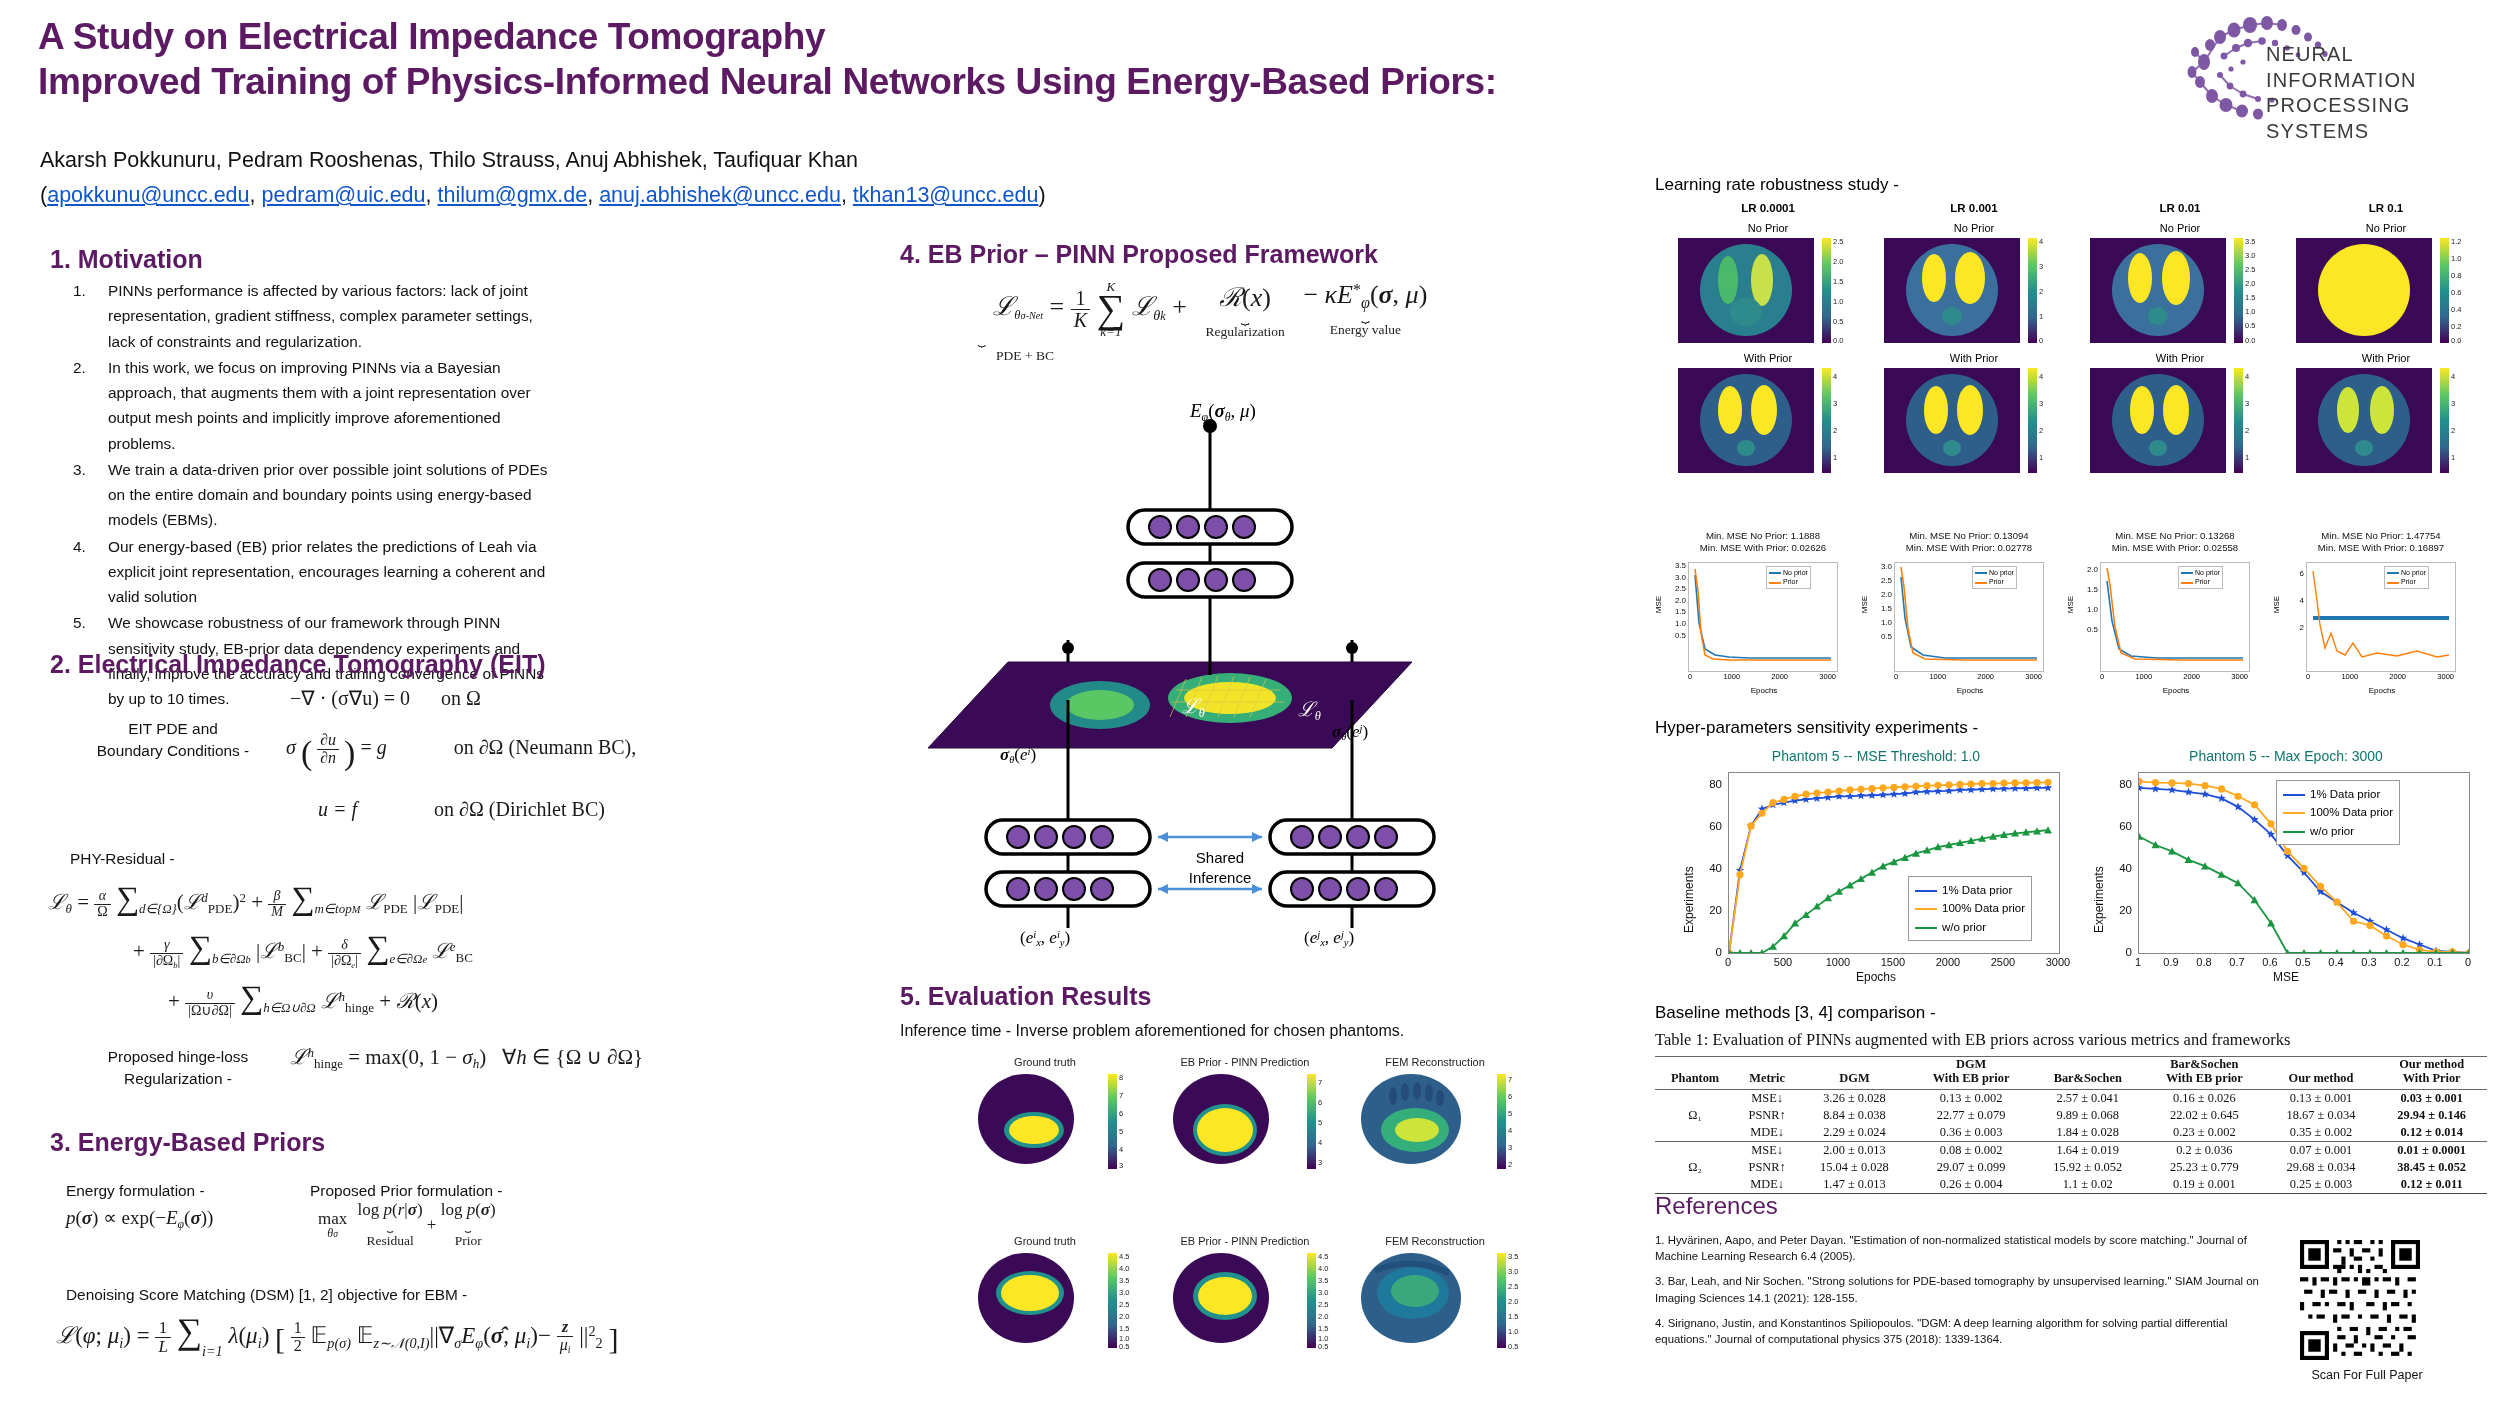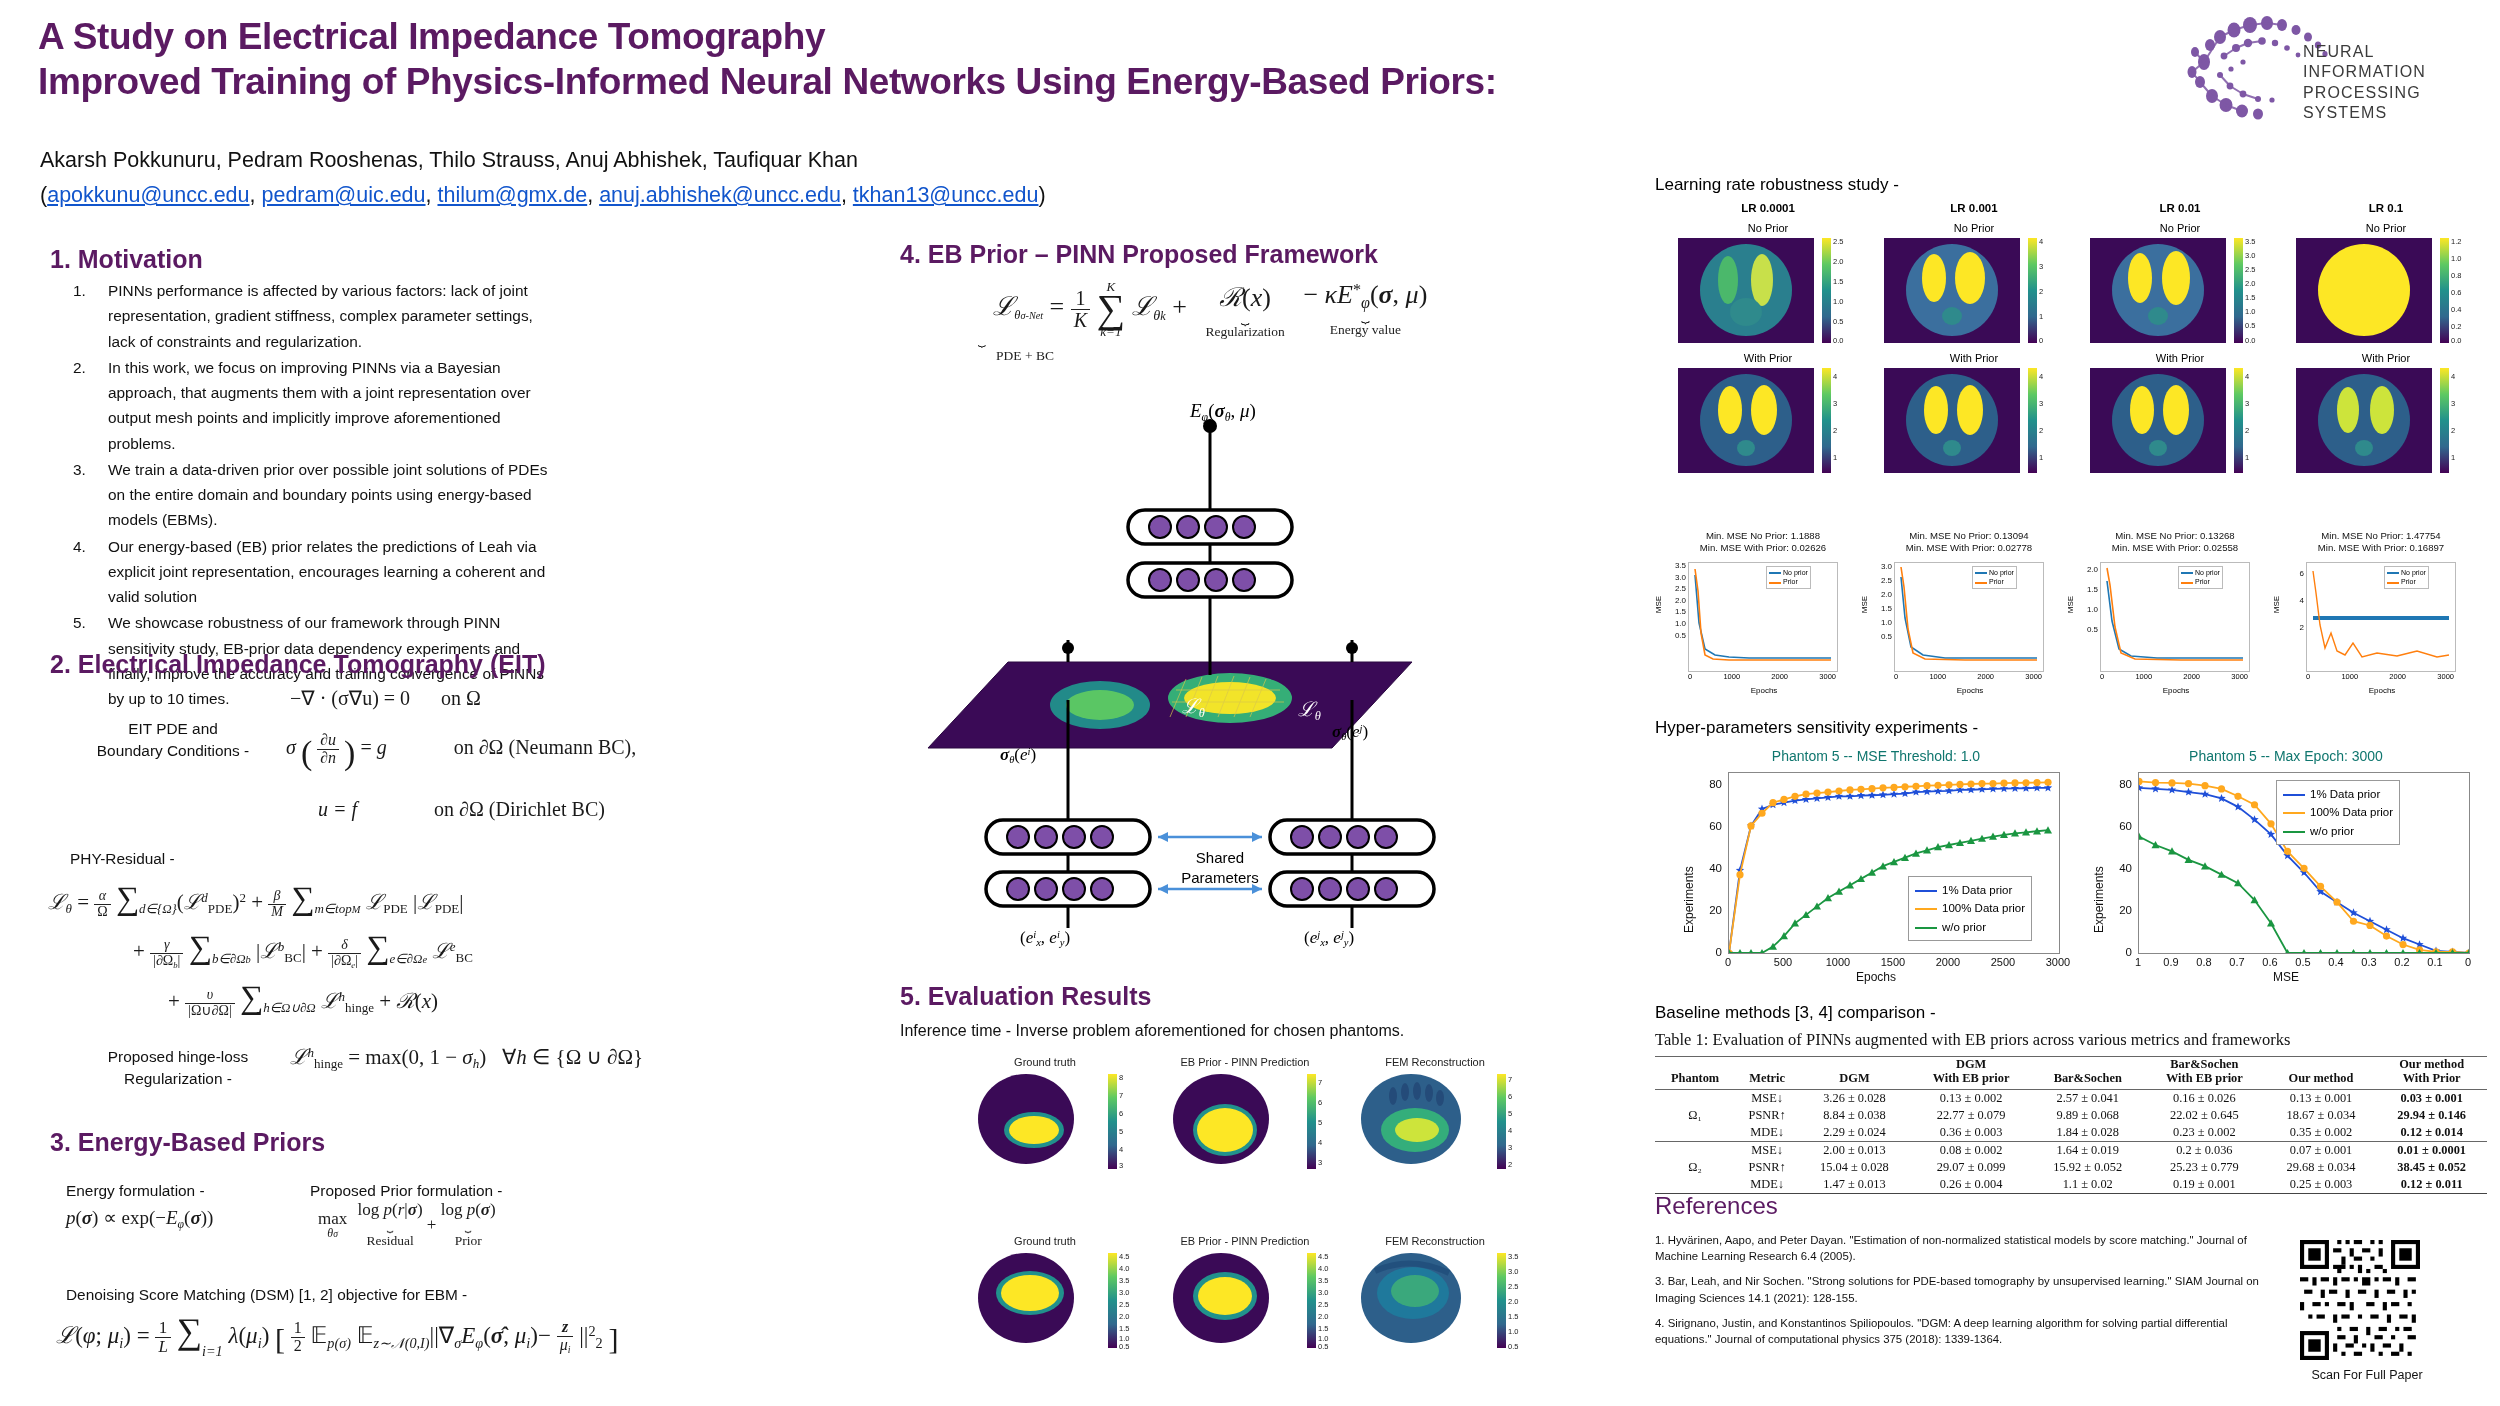--- a/index.html
+++ b/index.html
@@ -7,21 +7,21 @@
   .poster{position:absolute;inset:0;}
 
   
   .title{position:absolute;left:38px;top:14px;width:2060px;font-size:37px;line-height:1.22;font-weight:bold;color:#5b1a62;letter-spacing:-0.4px;}
   .authors{position:absolute;left:40px;top:148px;width:1500px;font-size:21.5px;color:#111;}
   .emails{position:absolute;left:40px;top:183px;width:1560px;font-size:21.5px;color:#111;}
   .emails a{color:#1155cc;text-decoration:underline;}
 
   
   .logo{position:absolute;right:32px;top:12px;width:320px;height:108px;}
-  .logo-text{position:absolute;left:118px;top:30px;font-size:16px;line-height:1.28;color:#3b3b3b;letter-spacing:1.1px;font-family:"Liberation Sans",sans-serif;margin-left:37px;}
+  .logo-text{position:absolute;left:118px;top:30px;font-size:20px;line-height:1.28;color:#3b3b3b;letter-spacing:1.1px;font-family:"Liberation Sans",sans-serif;}
 
   
   .h2{font-size:25px;font-weight:bold;color:#5b1a62;}
   #sec1-head{position:absolute;left:50px;top:245px;}
   ol.motiv{position:absolute;left:58px;top:278px;width:470px;margin:0;padding:0 0 0 32px;font-size:15.4px;line-height:1.64;color:#111;}
   ol.motiv li{margin-bottom:1px;padding-left:18px;}
 
   #sec2-head{position:absolute;left:50px;top:650px;}
   .eq-label{position:absolute;font-size:15.4px;line-height:1.45;text-align:center;color:#111;}
   .eq{position:absolute;font-family:"Liberation Serif",serif;color:#1a1a1a;}
@@ -377,21 +377,21 @@
       <span class="mi">ℒ</span><span class="sub mi">θ</span>
     </div>
     <div style="position:absolute;left:100px;top:345px;font-size:17px;font-family:'Liberation Serif',serif;">
       <b class="mi">σ</b><span class="sub mi">θ</span>(<span class="mi">e</span><span class="sup mi">i</span>)
     </div>
     <div style="position:absolute;left:432px;top:322px;font-size:17px;font-family:'Liberation Serif',serif;">
       <b class="mi">σ</b><span class="sub mi">θ</span>(<span class="mi">e</span><span class="sup mi">j</span>)
     </div>
     <div style="position:absolute;left:272px;top:448px;width:96px;text-align:center;font-size:15px;line-height:1.3;">
       <div>Shared</div>
-      <div>Parameters</div>
+      <div>Inference</div>
     </div>
     <div style="position:absolute;left:120px;top:528px;font-size:17px;font-family:'Liberation Serif',serif;">
       (<span class="mi">e</span><span class="sup mi">i</span><span class="sub mi">x</span>, <span class="mi">e</span><span class="sup mi">i</span><span class="sub mi">y</span>)
     </div>
     <div style="position:absolute;left:404px;top:528px;font-size:17px;font-family:'Liberation Serif',serif;">
       (<span class="mi">e</span><span class="sup mi">j</span><span class="sub mi">x</span>, <span class="mi">e</span><span class="sup mi">j</span><span class="sub mi">y</span>)
     </div>
   </div>
 
   <div class="h2" id="sec5-head">5. Evaluation Results</div>

